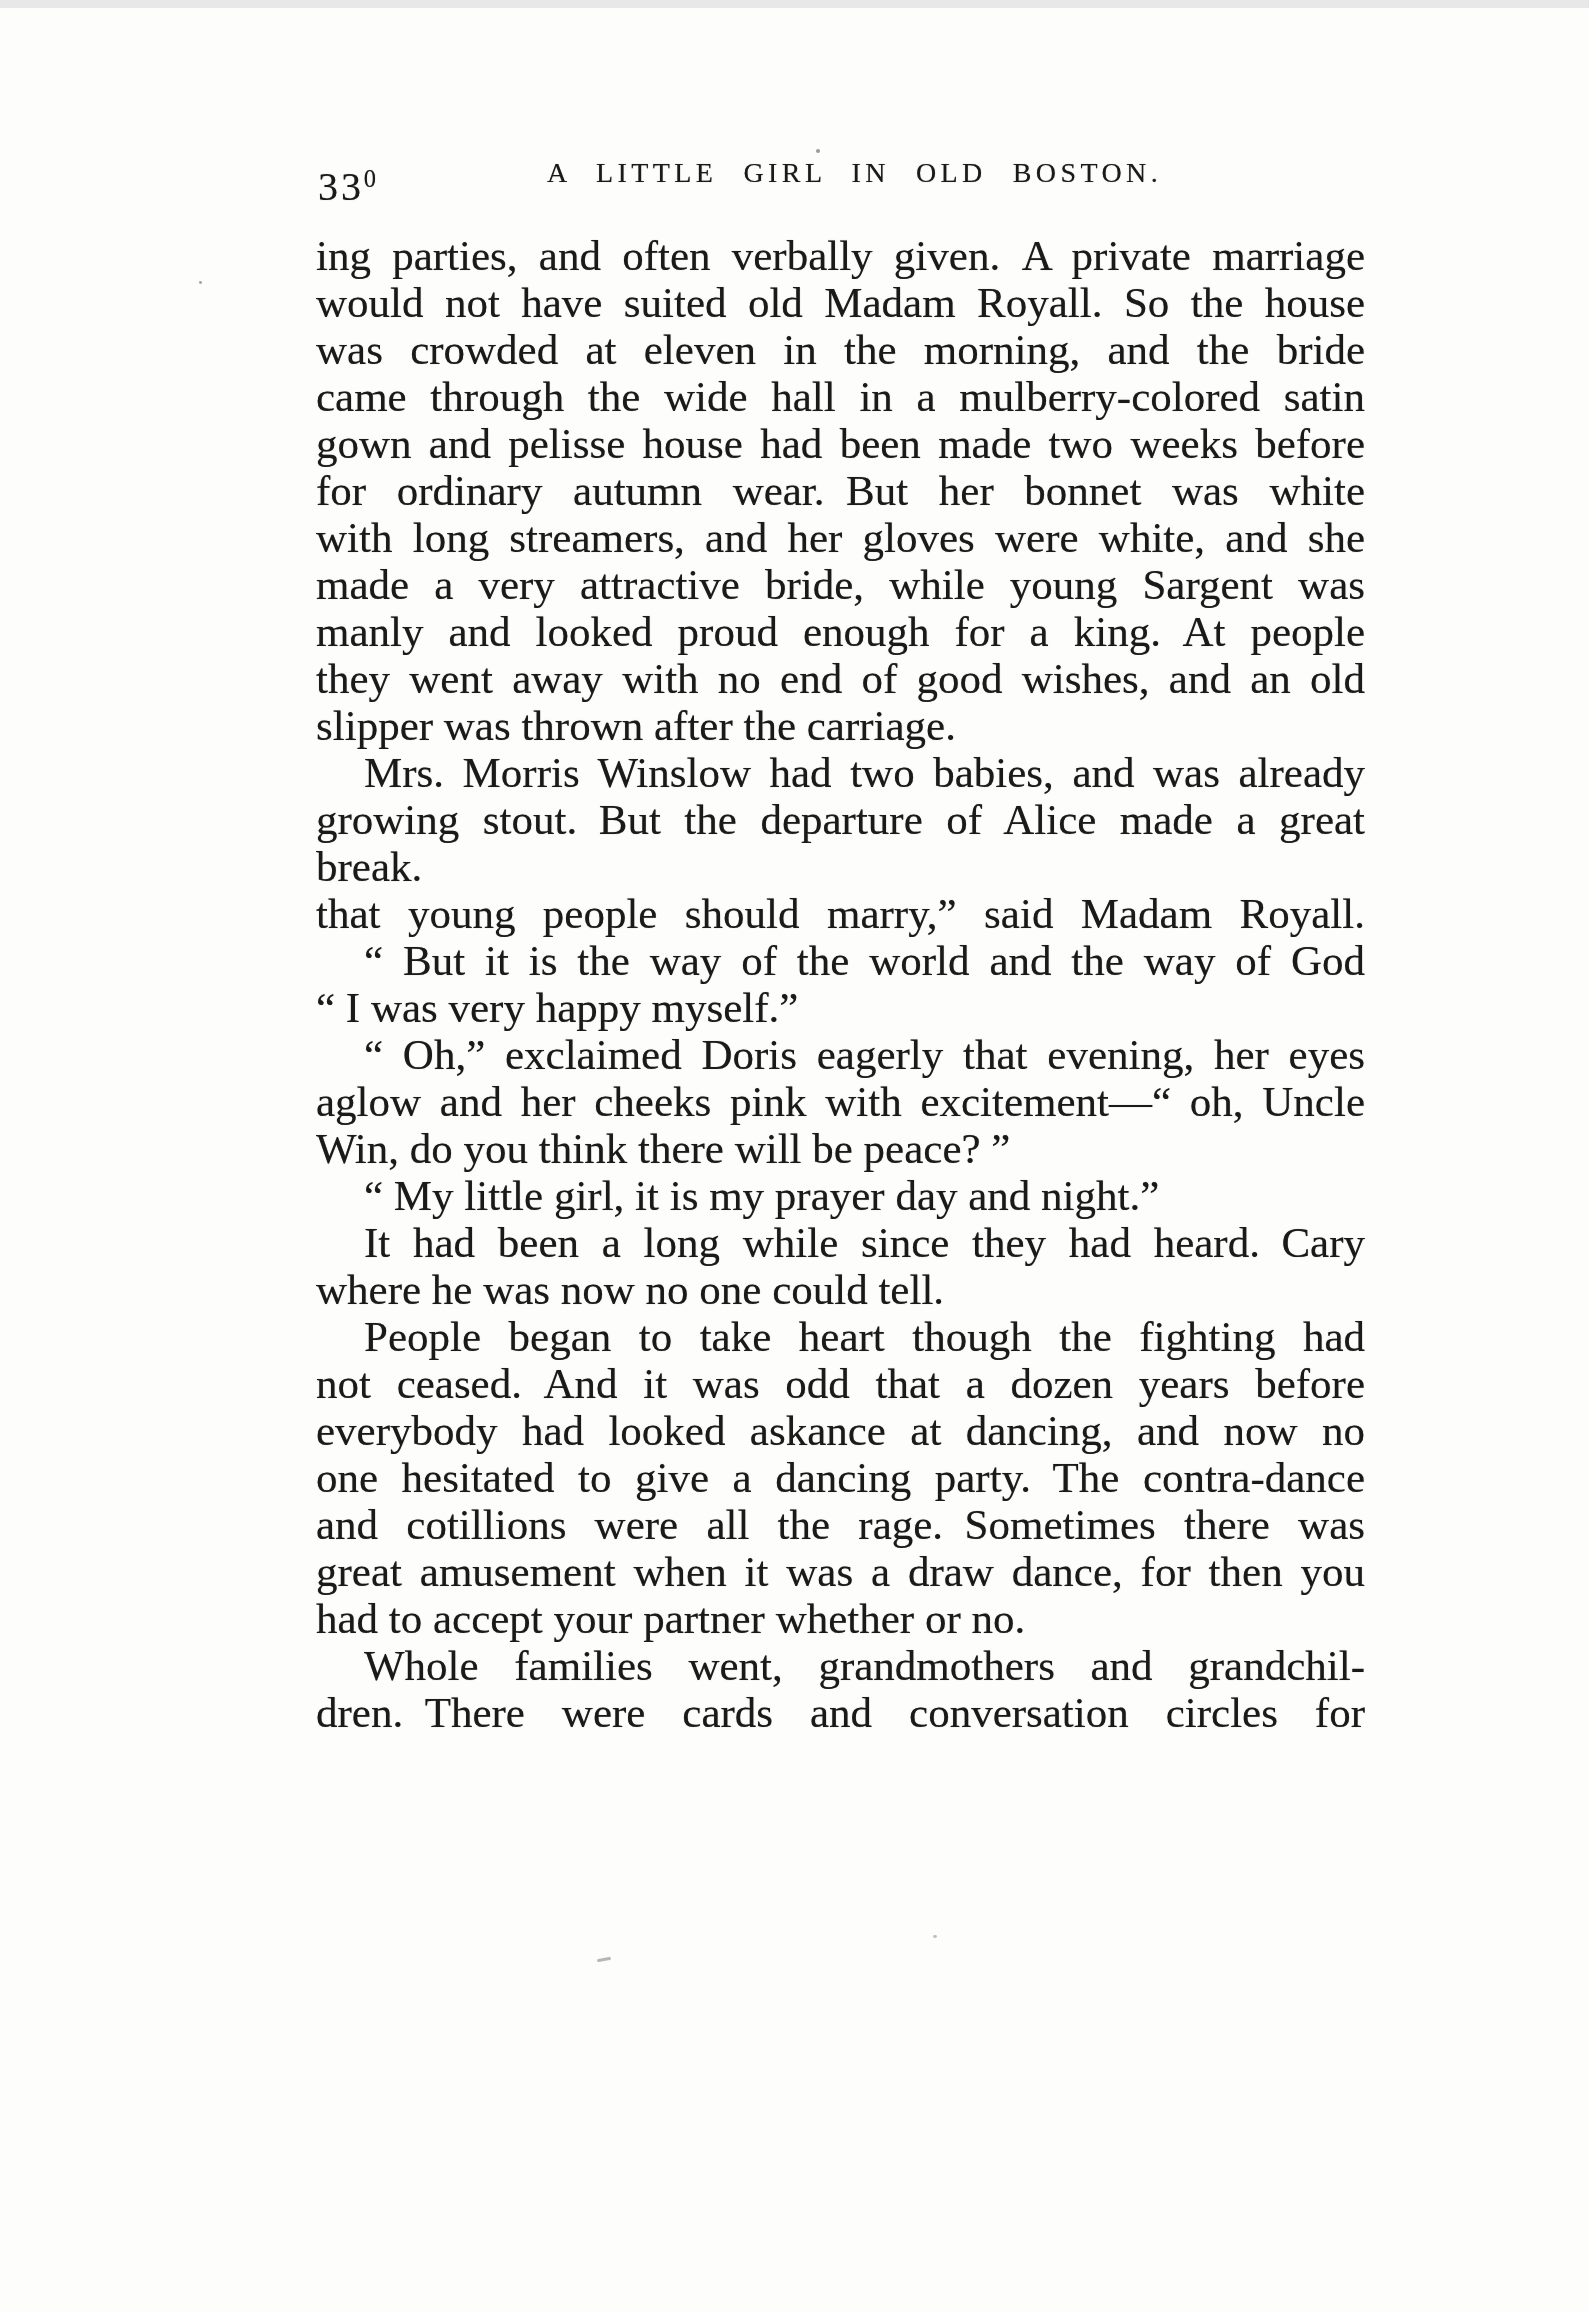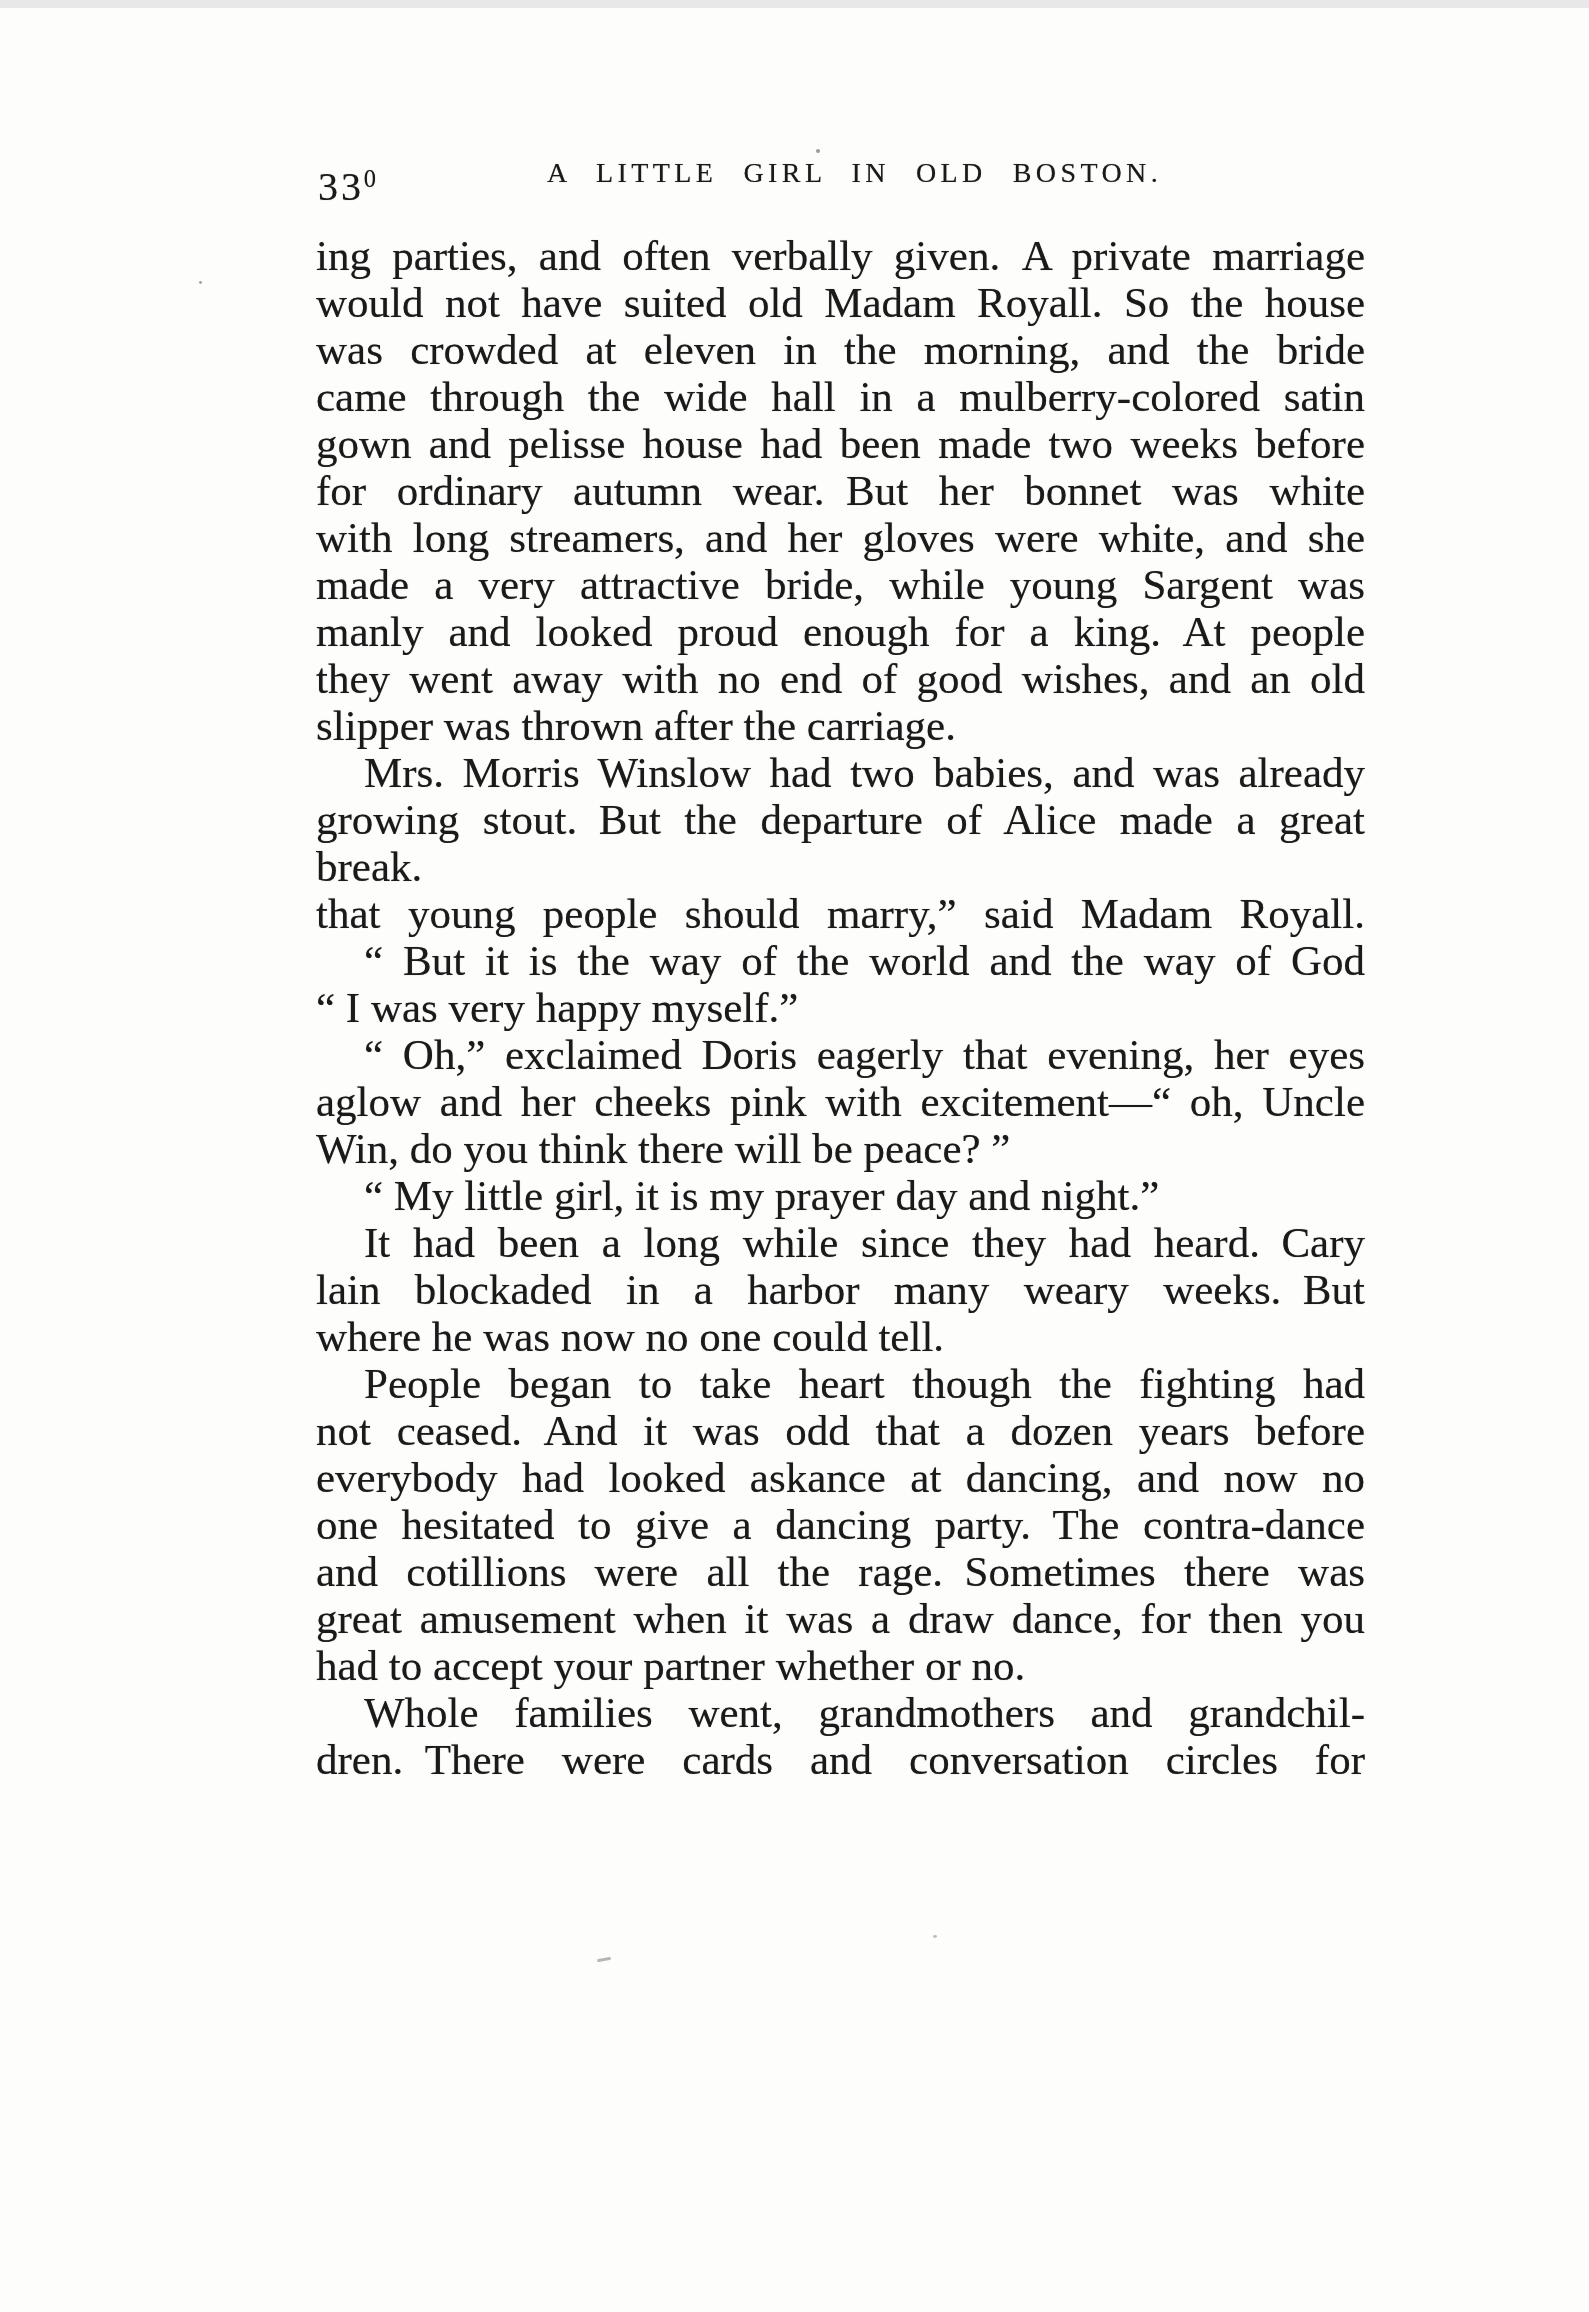--- a/index.html
+++ b/index.html
@@ -69,21 +69,20 @@
       <div class="line just"><span>growing stout. But the departure of Alice made a great</span></div>
       <div class="line"><span>break.</span></div>
       <div class="line just"><span>that young people should marry,” said Madam Royall.</span></div>
       <div class="line indent just"><span>“ But it is the way of the world and the way of God</span></div>
       <div class="line"><span>“ I was very happy myself.”</span></div>
       <div class="line indent just"><span>“ Oh,” exclaimed Doris eagerly that evening, her eyes</span></div>
       <div class="line just"><span>aglow and her cheeks pink with excitement—“ oh, Uncle</span></div>
       <div class="line"><span>Win, do you think there will be peace? ”</span></div>
       <div class="line indent"><span>“ My little girl, it is my prayer day and night.”</span></div>
       <div class="line indent just"><span>It had been a long while since they had heard. Cary</span></div>
-      <div class="line just"><span>lain blockaded in a harbor many weary weeks. But</span></div>
       <div class="line"><span>where he was now no one could tell.</span></div>
       <div class="line indent just"><span>People began to take heart though the fighting had</span></div>
       <div class="line just"><span>not ceased. And it was odd that a dozen years before</span></div>
       <div class="line just"><span>everybody had looked askance at dancing, and now no</span></div>
       <div class="line just"><span>one hesitated to give a dancing party. The contra-dance</span></div>
       <div class="line just"><span>and cotillions were all the rage. Sometimes there was</span></div>
       <div class="line just"><span>great amusement when it was a draw dance, for then you</span></div>
       <div class="line"><span>had to accept your partner whether or no.</span></div>
       <div class="line indent just"><span>Whole families went, grandmothers and grandchil-</span></div>
       <div class="line just"><span>dren. There were cards and conversation circles for</span></div>

